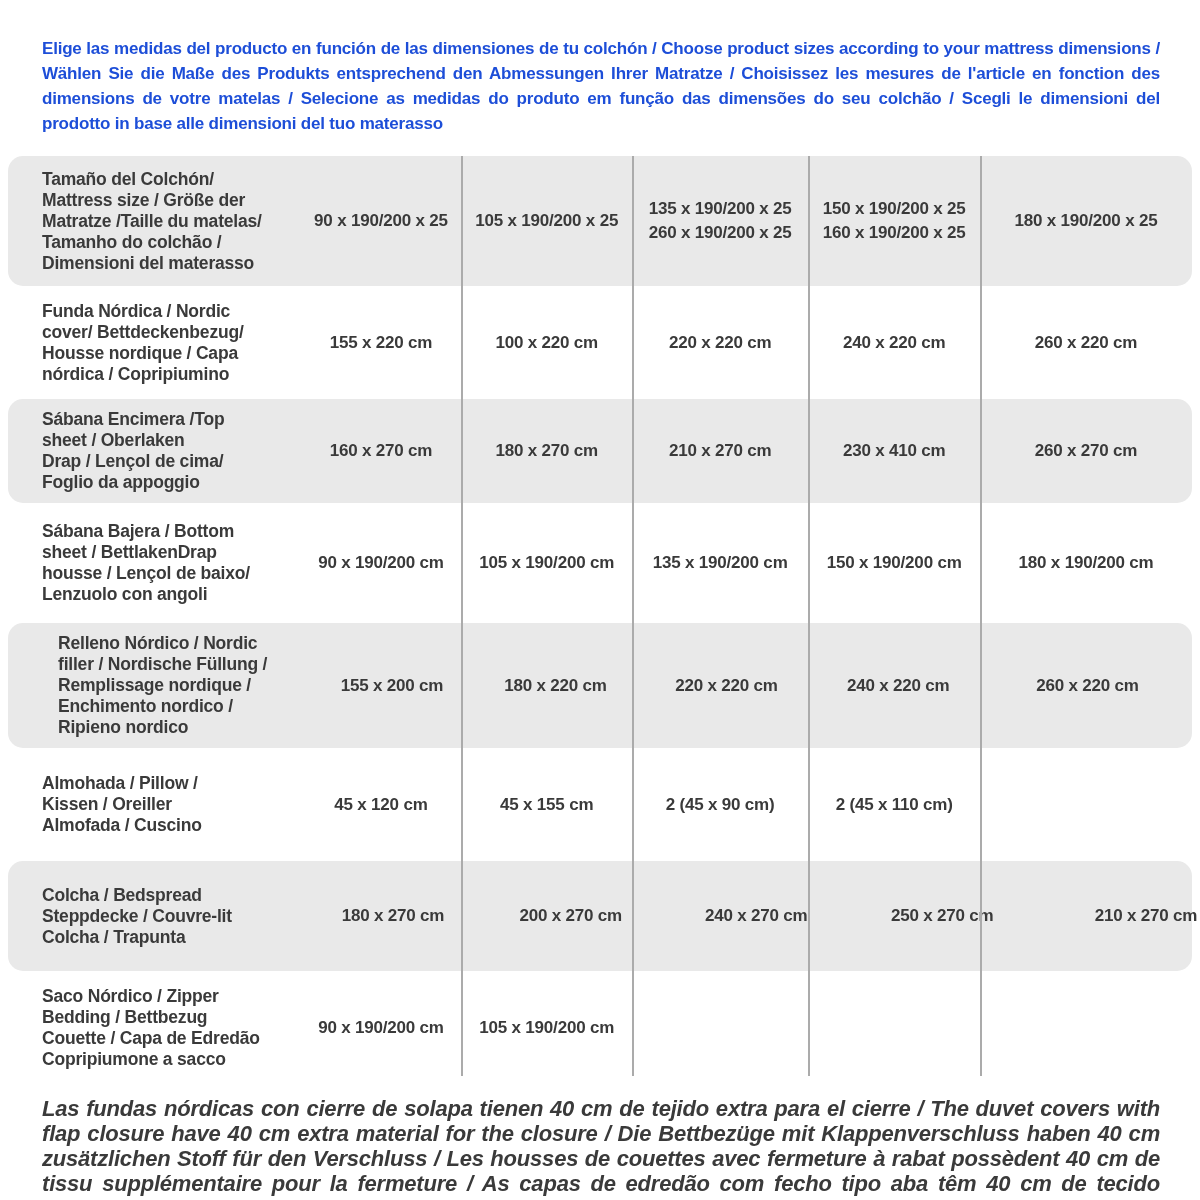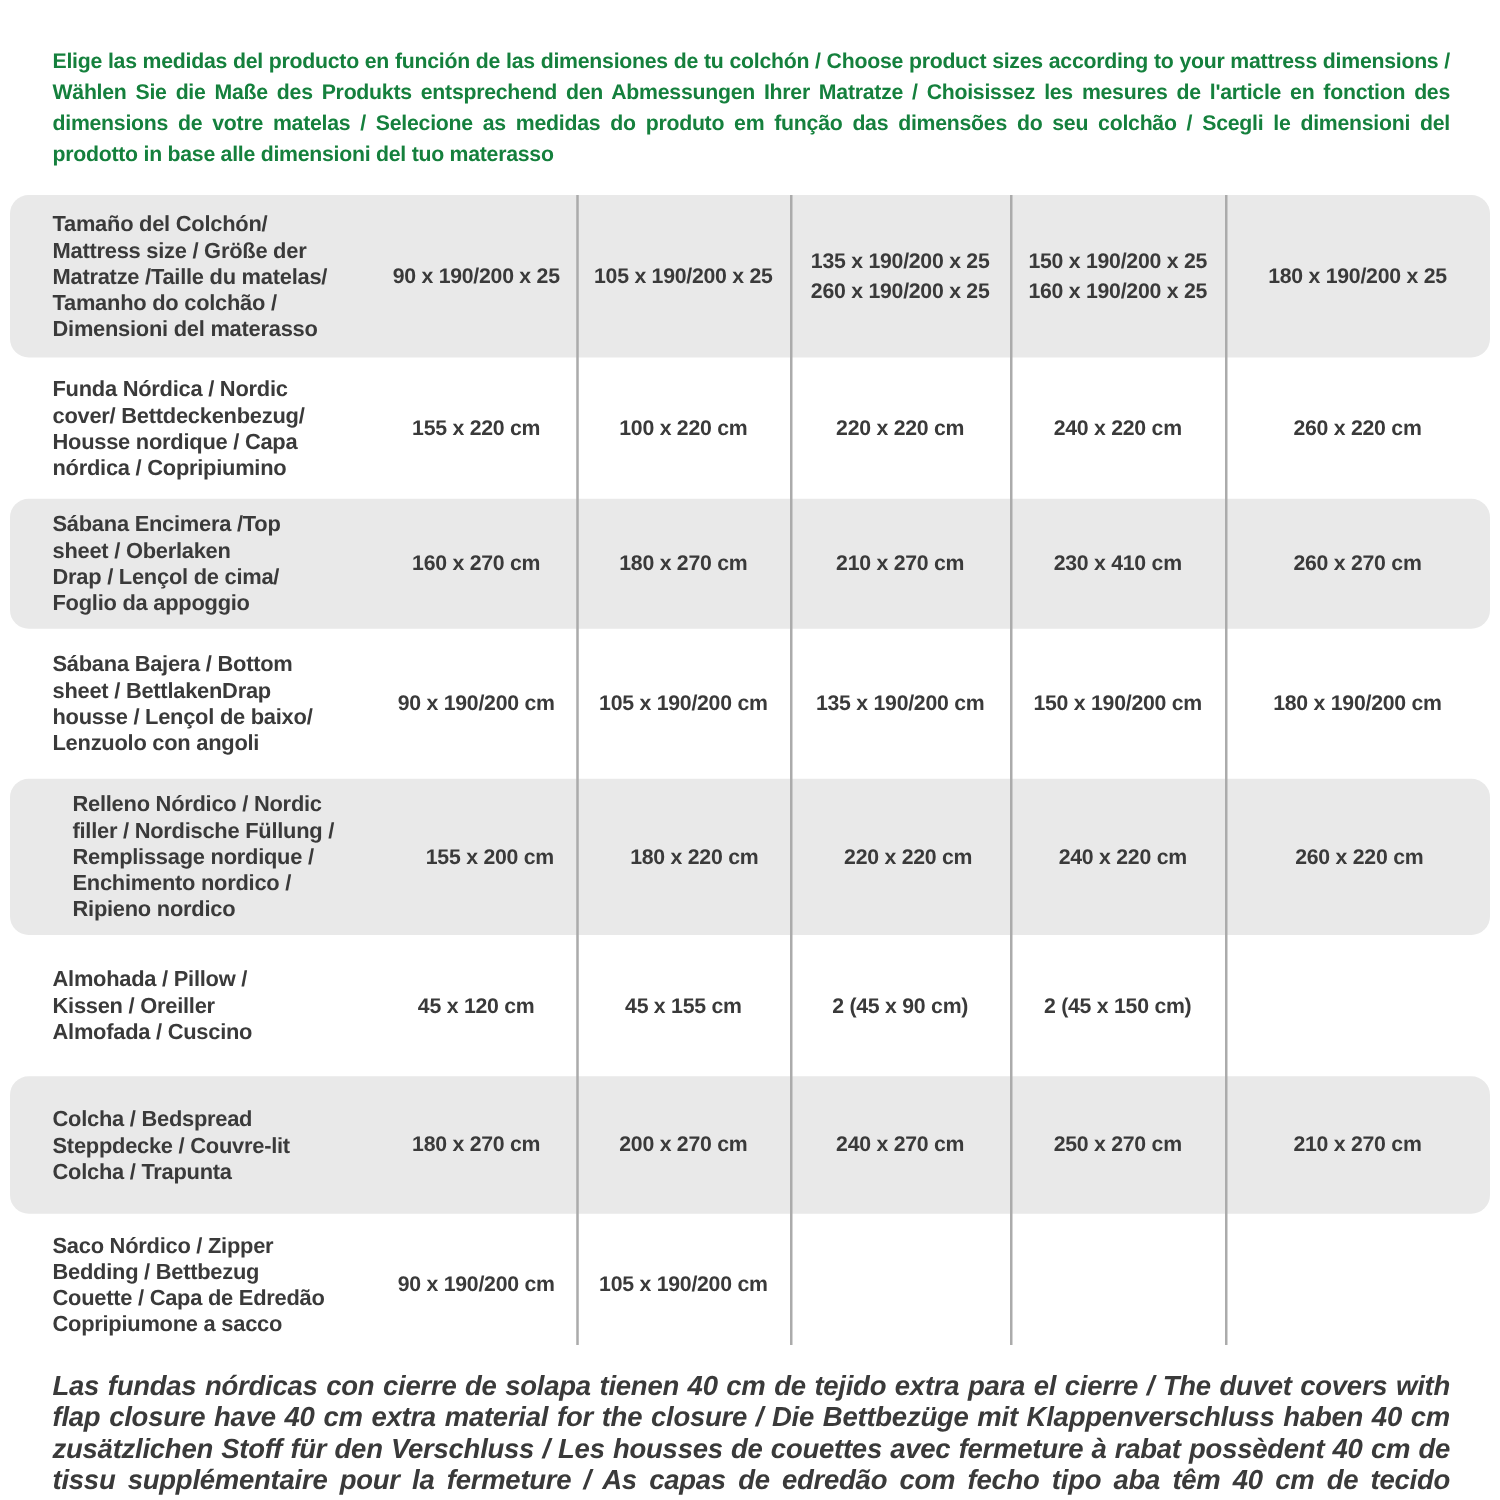--- a/index.html
+++ b/index.html
@@ -12,21 +12,21 @@
   }
   .page { width: 1200px; height: 1200px; position: relative; }
 
   .intro {
     margin: 36px 40px 0 42px;
     font-size: 17px;
     font-weight: bold;
     line-height: 25px;
     letter-spacing: -0.2px;
     text-align: justify;
-    color: #15803d;
+    color: #1d4ed8;
   }
 
   .size-table {
     position: relative;
     margin: 20px 8px 0 8px;
   }
   .row {
     display: grid;
     grid-template-columns: 24.7% 13.6% 14.4% 14.9% 14.5% 17.9%;
     margin-bottom: 4px;
@@ -58,21 +58,21 @@
     line-height: 24px;
     white-space: pre-line;
   }
 
   .h-header  { min-height: 130px; }
   .h-funda   { min-height: 105px; }
   .h-encimera{ min-height: 102px; }
   .h-bajera  { min-height: 112px; }
   .h-relleno { min-height: 120px; padding-left: 16px; }
   .h-almohada{ min-height: 105px; }
-  .h-colcha  { min-height: 110px; }
+  .h-colcha  { min-height: 110px; gap: 12px; }
   .h-saco    { min-height: 105px; }
 
   .v-divider {
     position: absolute;
     top: 0; bottom: 4px;
     width: 2px;
     background: #ababab;
     z-index: 2;
   }
   .v-divider.d1 { left: 38.3%; }
@@ -169,21 +169,21 @@
       <div class="cell value">260 x 220 cm</div>
     </div>
 
     <div class="row h-almohada">
       <div class="cell label">Almohada  / Pillow /
 Kissen / Oreiller
 Almofada / Cuscino</div>
       <div class="cell value">45 x 120 cm</div>
       <div class="cell value">45 x 155 cm</div>
       <div class="cell value">2 (45 x 90 cm)</div>
-      <div class="cell value">2 (45 x 150 cm)</div>
+      <div class="cell value">2 (45 x 110 cm)</div>
     </div>
 
     <div class="row shaded h-colcha">
       <div class="cell label">Colcha / Bedspread
 Steppdecke / Couvre-lit
 Colcha / Trapunta</div>
       <div class="cell value">180 x 270 cm</div>
       <div class="cell value">200 x 270 cm</div>
       <div class="cell value">240 x 270 cm</div>
       <div class="cell value">250 x 270 cm</div>

